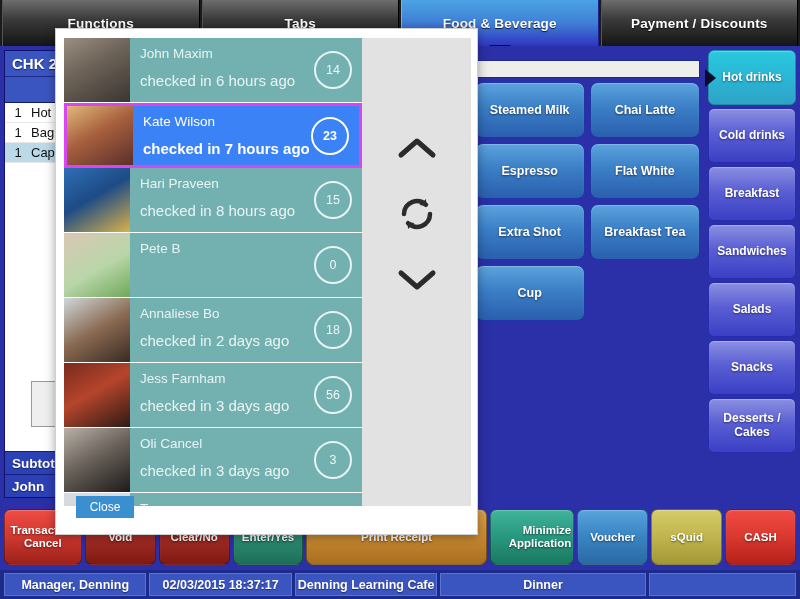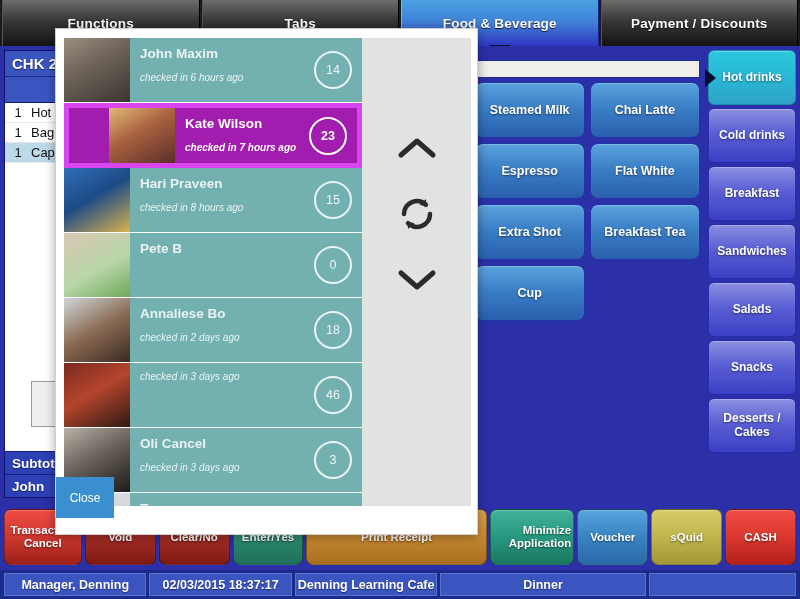--- a/index.html
+++ b/index.html
@@ -172,54 +172,54 @@
   }
   .cust-list {
     position: absolute; left: 0; top: 0; width: 298px; height: 468px;
     overflow: hidden;
   }
   .cust-row {
     display: flex; height: 65px; background: #73b0b0;
     border-bottom: 1px solid #ffffff; position: relative;
   }
   .cust-row.selected {
-    background: #a21caf; border: 5px solid #d946ef; padding-left: 40px;
+    background: #3b82f6; border: 3px solid #d946ef;
   }
   .avatar {
     width: 66px; height: 100%; flex: 0 0 66px; position: relative;
     overflow: hidden; background: #b9c3c9;
   }
   .avatar .ph { position: absolute; inset: 0; }
   .cust-info { flex: 1; padding: 8px 8px 0 10px; min-width: 0; }
   .cust-name {
-    color: #e9f3f3; font-size: 13.5px; font-weight: 700;
+    color: #e9f3f3; font-size: 13.5px; font-weight: 400;
     white-space: nowrap; overflow: hidden; text-overflow: ellipsis;
     margin-bottom: 11px;
   }
   .cust-row.selected .cust-name { color: #ffffff; }
-  .cust-sub { color: #eaf4f4; font-size: 10px; font-style: italic; }
+  .cust-sub { color: #eaf4f4; font-size: 15px; }
   .cust-row.selected .cust-sub { color: #ffffff; font-weight: bold; }
   .badge {
     position: absolute; right: 10px; top: 50%; margin-top: -19px;
     width: 38px; height: 38px; border-radius: 50%;
     border: 2px solid #e8f3f3; color: #eef7f7;
     font-size: 12.5px; display: flex; align-items: center; justify-content: center;
   }
   .cust-row.selected .badge { border-color: #ffffff; color: #ffffff; font-weight: bold; }
 
   .nav-col {
     position: absolute; left: 298px; top: 0; width: 109px; height: 468px;
     background: #e2e2e2; display: flex; flex-direction: column;
     align-items: center; padding-top: 92px; gap: 30px;
   }
   .nav-ico { width: 46px; height: 36px; display: flex; align-items: center; justify-content: center; }
   .nav-ico svg { display: block; }
 
   .close-btn {
-    position: absolute; left: 0; bottom: 16px; width: 58px; height: 41px;
+    position: absolute; left: 20px; bottom: 16px; width: 58px; height: 22px;
     background: #3a8fd0; color: #ffffff; font-size: 12px;
     display: flex; align-items: center; justify-content: center;
     border: none; cursor: pointer; font-family: "Liberation Sans", sans-serif;
   }
 </style>
 </head>
 <body>
 
 <div id="app">
 
@@ -368,23 +368,24 @@
               <div class="cust-name">Annaliese Bo</div>
               <div class="cust-sub">checked in 2 days ago</div>
             </div>
             <div class="badge">18</div>
           </div>
           <div class="cust-row">
             <div class="avatar">
               <div class="ph" style="background: linear-gradient(150deg, rgb(122, 42, 30) 0%, rgb(181, 69, 44) 45%, rgb(46, 26, 20) 100%);"></div>
             </div>
             <div class="cust-info">
+              <div class="cust-name">Jess Farnham</div>
               <div class="cust-sub">checked in 3 days ago</div>
             </div>
-            <div class="badge">46</div>
+            <div class="badge">56</div>
           </div>
           <div class="cust-row">
             <div class="avatar">
               <div class="ph" style="background: linear-gradient(150deg, rgb(185, 178, 168) 0%, rgb(107, 99, 92) 45%, rgb(29, 26, 24) 100%);"></div>
             </div>
             <div class="cust-info">
               <div class="cust-name">Oli Cancel</div>
               <div class="cust-sub">checked in 3 days ago</div>
             </div>
             <div class="badge">3</div>

